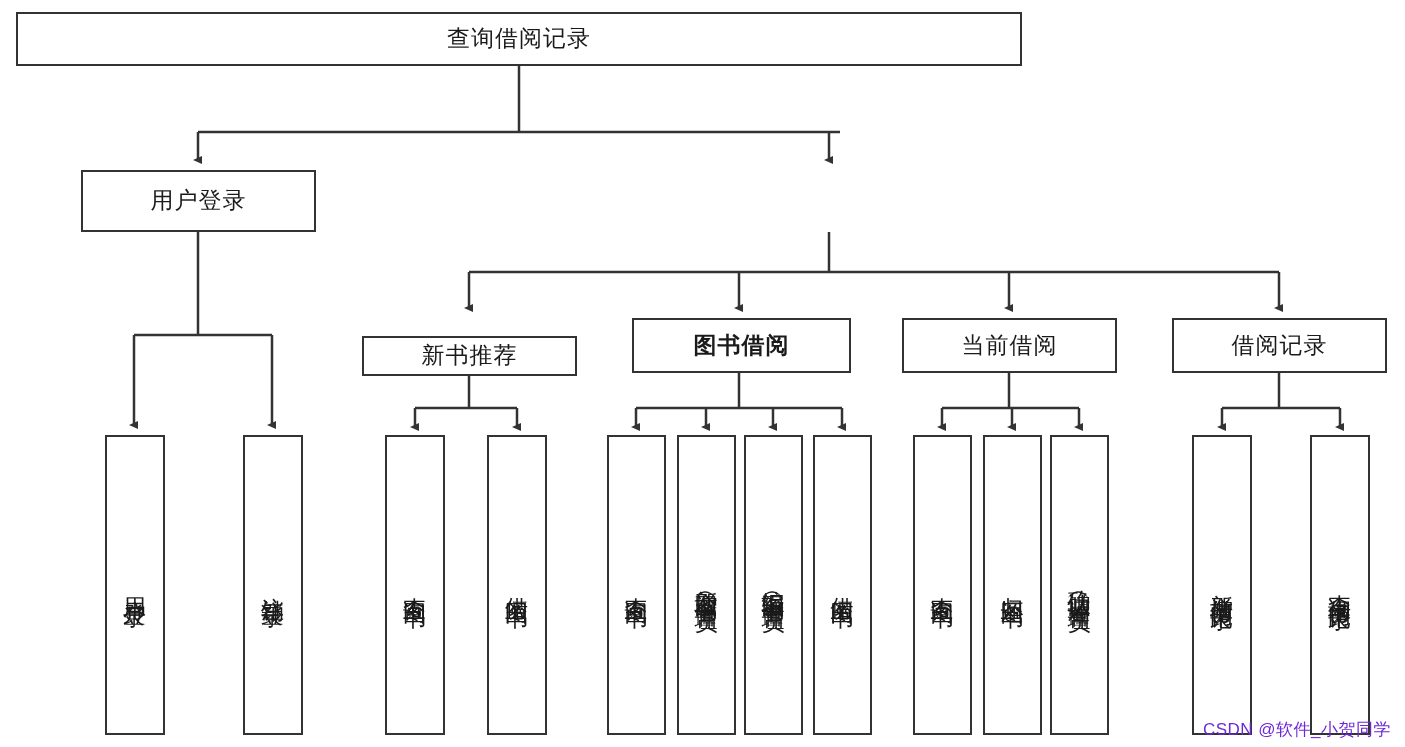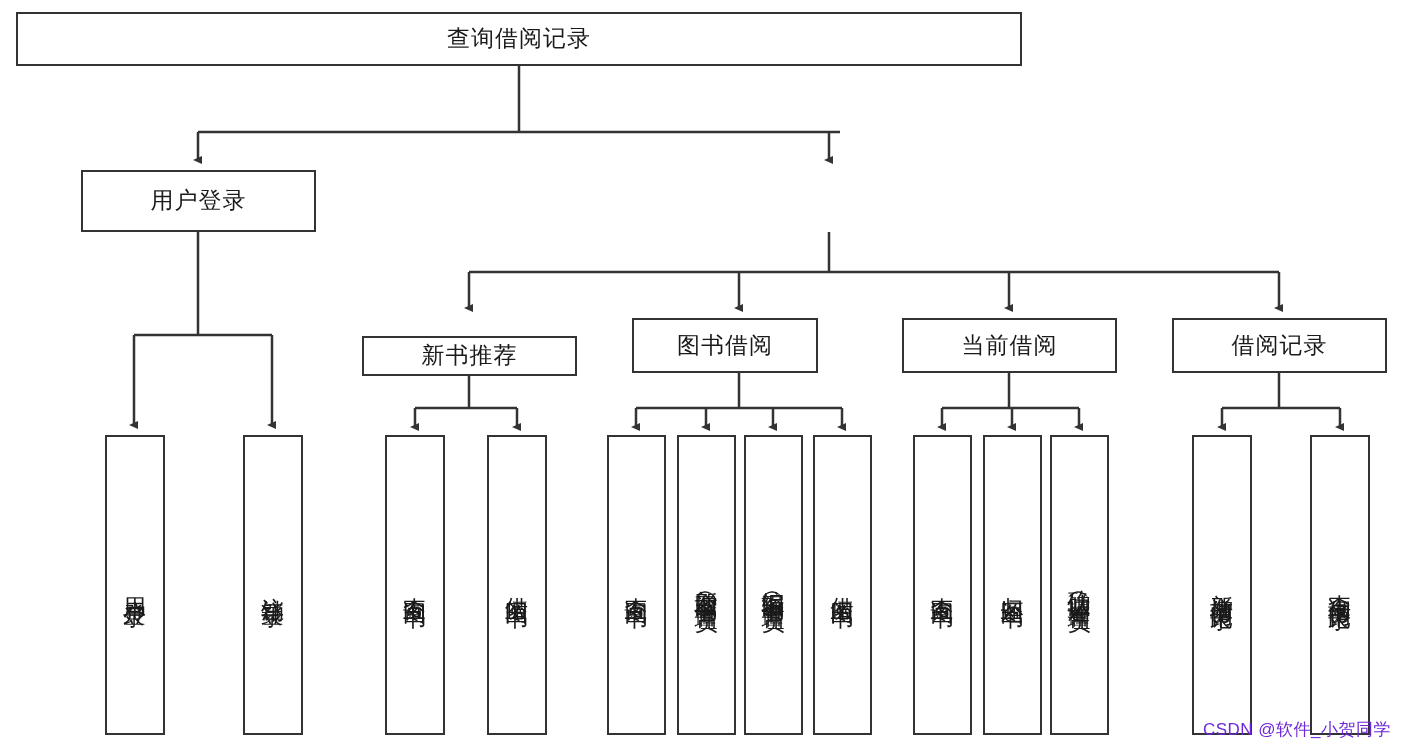--- a/index.html
+++ b/index.html
@@ -125,21 +125,21 @@
     <span>查询借阅记录</span>
   </div>
 
   <div class="node horiz" style="left:81px; top:170px; width:235px; height:62px;">
     <span>用户登录</span>
   </div>
 
   <div class="node horiz" style="left:362px; top:336px; width:215px; height:40px;">
     <span>新书推荐</span>
   </div>
-  <div class="node horiz" style="left:632px; top:318px; width:186px; height:55px;">
+  <div class="node horiz" style="left:632px; top:318px; width:219px; height:55px;font-weight:bold;">
     <span>图书借阅</span>
   </div>
   <div class="node horiz" style="left:1172px; top:318px; width:215px; height:55px;">
     <span>借阅记录</span>
   </div>
   <div class="node horiz" style="left:902px; top:318px; width:215px; height:55px;">
     <span>当前借阅</span>
   </div>
 
   <div class="node vert" style="left:105px; top:435px; width:60px; height:300px;">

